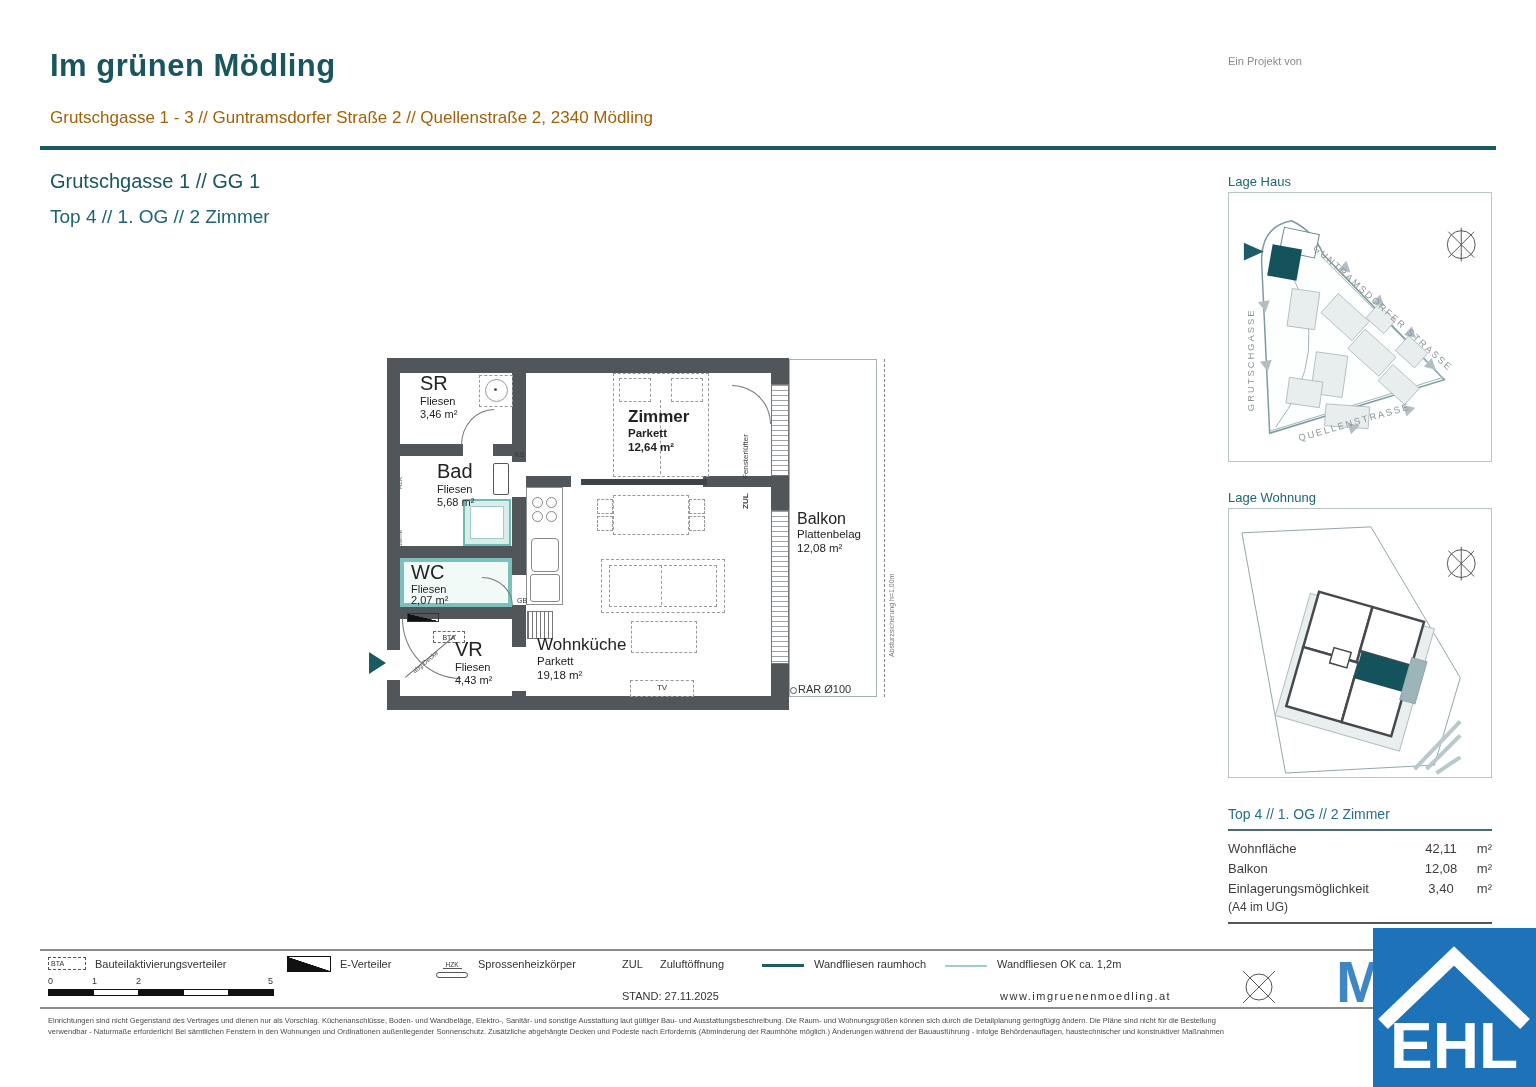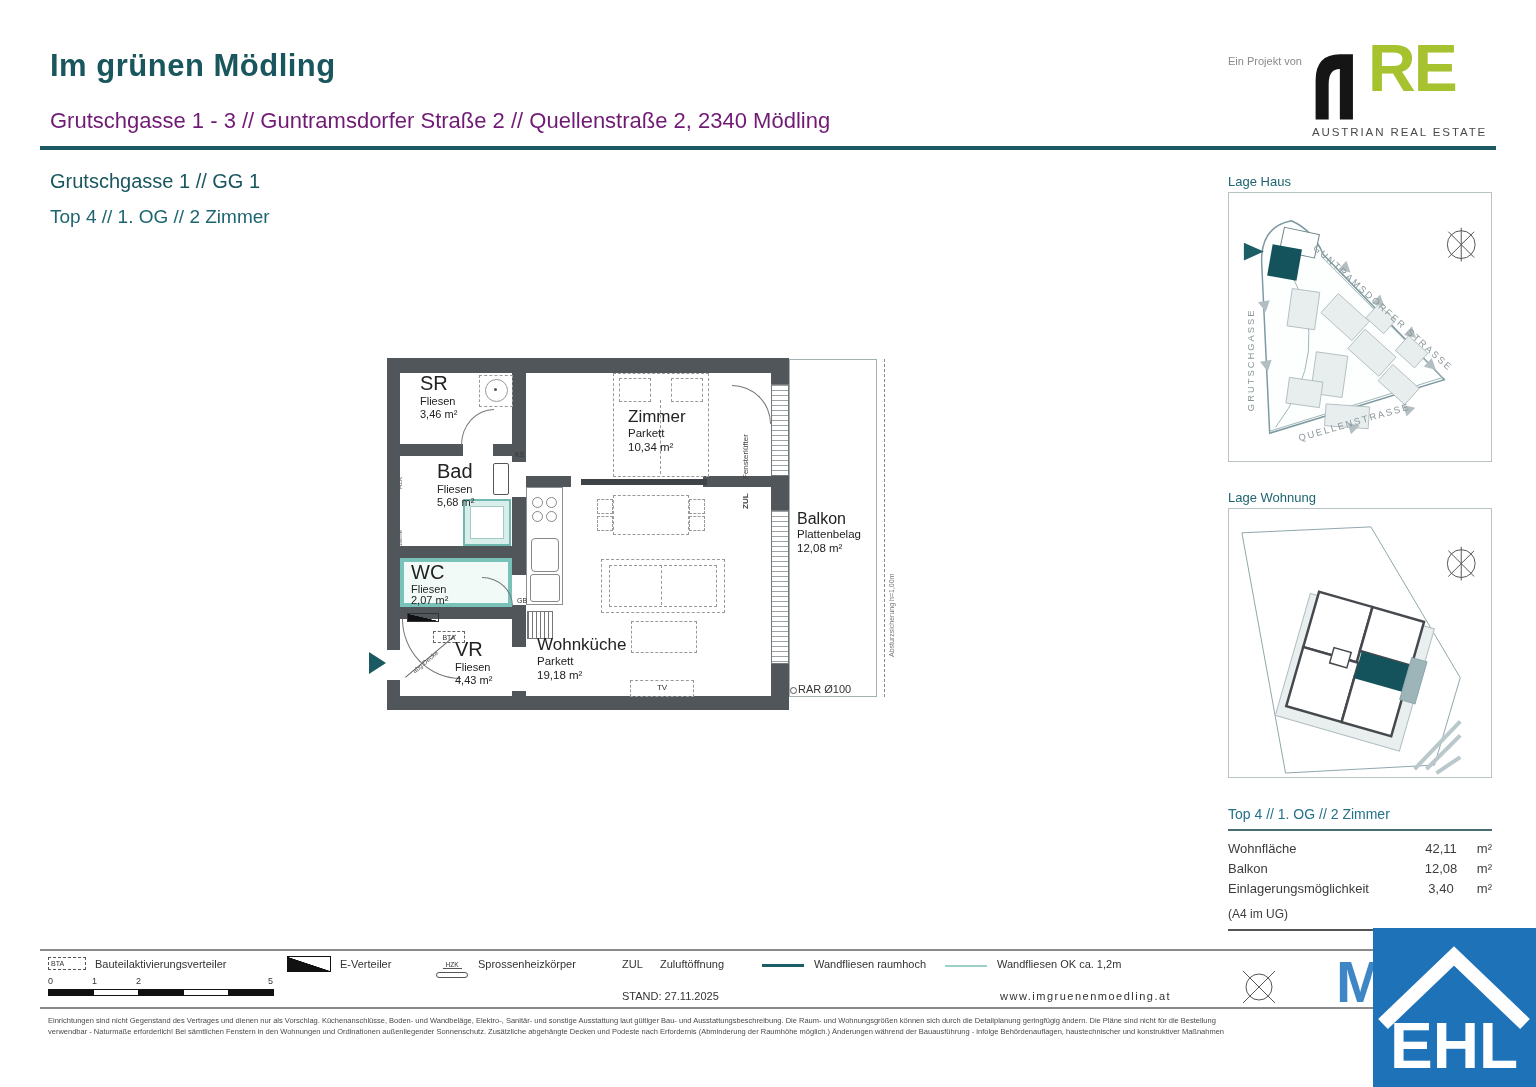--- a/index.html
+++ b/index.html
@@ -1,21 +1,21 @@
 <!DOCTYPE html>
 <html><head>
 <meta charset="utf-8">
 <style>
   html,body{margin:0;padding:0;background:#fff;width:1536px;height:1087px;overflow:hidden;
             font-family:"Liberation Sans",sans-serif;-webkit-font-smoothing:antialiased;}
   #page{position:relative;width:1536px;height:1087px;background:#fff;}
   .abs{position:absolute;}
   
   #title{left:50px;top:48px;font-size:31px;font-weight:bold;color:#19565e;letter-spacing:.5px;}
-  #addr{left:50px;top:108px;font-size:22px;color:#701a75;}
+  #addr{left:50px;top:108px;font-size:17px;color:#a16207;}
   #projekt{left:1228px;top:55px;font-size:11px;color:#8a8a8a;}
   #are{left:1310px;top:46px;width:186px;height:84px;}
   #are-re{position:absolute;left:58px;top:-16px;font-size:66px;font-weight:800;color:#a6c22e;letter-spacing:-2px;}
   #are-cap{position:absolute;left:2px;top:80px;font-size:11.5px;letter-spacing:1.9px;color:#4a4a4a;white-space:nowrap;}
   #hrule{left:40px;top:146px;width:1456px;height:4px;background:#1b5a62;}
   #unit-b{left:50px;top:170px;font-size:20px;font-weight:normal;color:#19565e;}
   #unit-d{left:50px;top:206px;font-size:19px;color:#1d6570;}
   
   #plan{left:385px;top:347px;width:520px;height:392px;}
   .wall{position:absolute;background:#51565b;}
@@ -33,48 +33,41 @@
   .map-label{position:absolute;font-size:13px;color:#1d6570;}
   .map-box{position:absolute;width:262px;height:268px;border:1px solid #b9c2c4;background:#fff;}
   #info{left:1228px;top:806px;width:264px;font-size:13px;color:#3c3c3c;}
   #info .t{color:#25708a;font-size:14px;padding-bottom:7px;}
   #info .line{height:2px;background:#4a6d73;margin-bottom:8px;}
   #info .line2{height:1.5px;background:#555;margin-top:8px;}
   #info .row{display:flex;line-height:20px;}
   #info .row .l{flex:1;}
   #info .row .v{width:46px;text-align:center;}
   #info .row .u{width:28px;text-align:right;}
-  #info .note{margin-top:8px;font-size:12px;}
+  #info .note{margin-top:1px;font-size:12px;}
   
   .fhr{position:absolute;left:40px;width:1333px;height:1.5px;background:#8a8a8a;}
   .leg{position:absolute;font-size:11px;color:#333;white-space:nowrap;}
   #scale{left:48px;top:976px;width:230px;height:24px;font-size:9px;color:#333;}
   .seg{position:absolute;top:13px;height:7px;border:1px solid #111;box-sizing:border-box;}
   #stand{left:622px;top:990px;font-size:11px;color:#333;}
   #web{left:1000px;top:990px;font-size:11px;letter-spacing:1.5px;color:#333;}
   #mletter{left:1336px;top:948px;font-size:58px;font-weight:bold;color:#3f86c4;z-index:1;}
   #ehl{left:1373px;top:928px;z-index:2;}
   .fine{position:absolute;left:48px;width:1285px;font-size:7.5px;color:#4a4a4a;white-space:nowrap;overflow:hidden;}
 </style>
 </head>
 <body>
 
 <div id="page">
 
   <div class="abs" id="title">Im grünen Mödling</div>
   <div class="abs" id="addr">Grutschgasse 1 - 3 // Guntramsdorfer Straße 2 // Quellenstraße 2, 2340 Mödling</div>
   <div class="abs" id="projekt">Ein Projekt von</div>
 
-  <div class="abs" id="are">
-    <svg width="56" height="76" viewBox="0 0 60 80">
-      <path d="M6,78 L6,36 Q6,8 32,8 L46,8 L46,78 L32,78 L32,24 Q20,24 20,40 L20,78 Z" fill="#151515"></path>
-    </svg>
-    <span id="are-re">RE</span>
-    <div id="are-cap">AUSTRIAN REAL ESTATE</div>
-  </div>
 
   <div class="abs" id="hrule"></div>
   <div class="abs" id="unit-b">Grutschgasse 1 // GG 1</div>
   <div class="abs" id="unit-d">Top 4 // 1. OG // 2 Zimmer</div>
 
   <div class="abs" id="plan">
 
     <div class="wall" style="left:2px;top:11px;width:402px;height:15px;"></div>
     <div class="wall" style="left:2px;top:11px;width:13px;height:292px;"></div>
     <div class="wall" style="left:2px;top:333px;width:13px;height:30px;"></div>
@@ -168,24 +161,24 @@
     <div class="room" style="left:26px;top:213px;">
       <div class="n">WC</div>
         <div class="s" style="line-height:1;">Fliesen</div>
         <div class="s" style="line-height:1;">2,07 m²</div>
     </div>
     <div class="room" style="left:70px;top:290px;">
       <div class="n">VR</div>
         <div class="s">Fliesen</div>
         <div class="s">4,43 m²</div>
     </div>
-    <div class="room big" style="left:243px;top:60px;">
+    <div class="room big" style="left:243px;top:60px;font-weight:bold;">
       <div class="n">Zimmer</div>
         <div class="s">Parkett</div>
-        <div class="s">10,34 m²</div>
+        <div class="s">12,64 m²</div>
     </div>
     <div class="room big" style="left:152px;top:288px;">
       <div class="n">Wohnküche</div>
         <div class="s">Parkett</div>
         <div class="s">19,18 m²</div>
     </div>
 
     <div style="position:absolute;left:404px;top:12px;width:88px;height:338px;border:1px solid #a5b0b3;box-sizing:border-box;"></div>
     <div style="position:absolute;left:499px;top:12px;width:0;height:338px;border-left:1px dashed #888;"></div>
     <div class="room big" style="left:412px;top:162px;">

